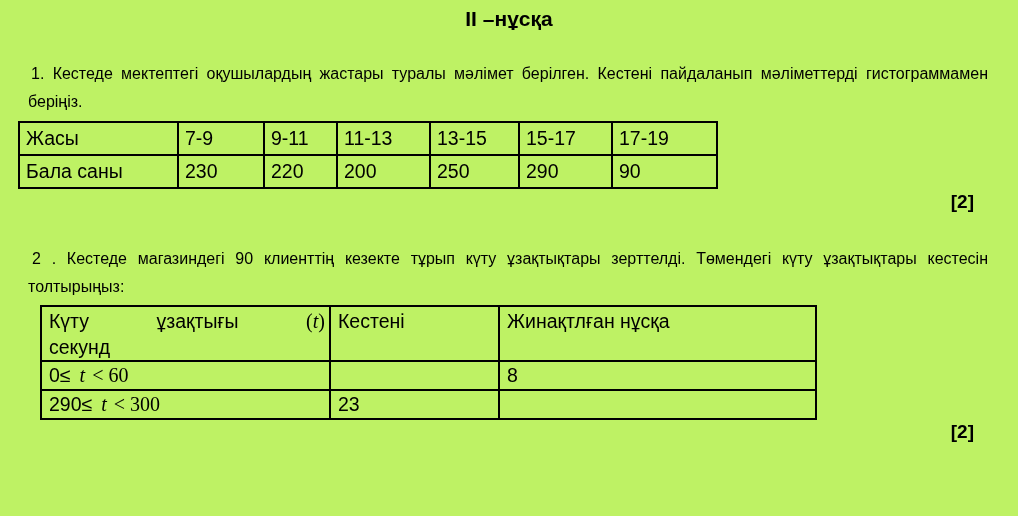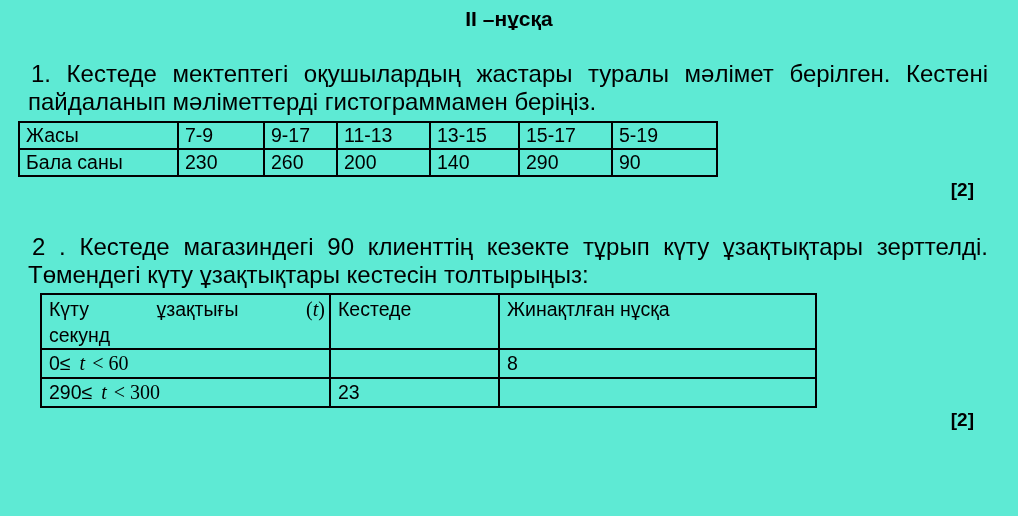--- a/index.html
+++ b/index.html
@@ -1,43 +1,43 @@
 <!DOCTYPE html>
 <html><head>
 <meta charset="utf-8">
 <style>
   * { margin:0; padding:0; box-sizing:border-box; }
   html,body { background:#ffffff; }
   .page {
     position:relative;
     width:1018px; height:516px;
-    background:#5eead4;
+    background:#bef264;
     color:#000000;
     font-family:"Liberation Sans","DejaVu Sans",sans-serif;
     overflow:hidden;
   }
   .doc-title {
     padding-top:7px;
     text-align:center;
     font-weight:700;
     font-size:21px;
     line-height:24px;
   }
   .para {
     margin:29px 30px 0 28px;
-    font-size:24px;
+    font-size:16px;
     line-height:28px;
     text-align:justify;
   }
   .para-q1 { text-indent:3px; }
   .para-q2 { margin-top:32px; text-indent:4px; }
   table { border-collapse:collapse; table-layout:fixed; }
   td { border:2px solid #000; font-size:19.5px; overflow:hidden; white-space:nowrap; }
   .t1 { margin:5px 0 0 18px; width:698px; }
-  .t1 td { height:27px; line-height:25px; padding:0 4px 0 6px; vertical-align:middle; }
+  .t1 td { height:33px; line-height:25px; padding:0 4px 0 6px; vertical-align:middle; }
   .marks-line {
     margin-top:2px;
     padding-right:44px;
     text-align:right;
     font-weight:700;
     font-size:19px;
     line-height:22px;
   }
   .t2 { margin:4px 0 0 40px; width:775px; }
   .t2 td { padding:0 4px 0 7px; }
@@ -71,32 +71,32 @@
         <col style="width:73px">
       <col style="width:93px">
         <col style="width:89px">
         <col style="width:93px">
         <col style="width:105px">
     </colgroup>
     <tbody>
         <tr>
       <td>Жасы</td>
       <td>7-9</td>
-      <td>9-17</td>
+      <td>9-11</td>
       <td>11-13</td>
       <td>13-15</td>
       <td>15-17</td>
-      <td>5-19</td>
+      <td>17-19</td>
     </tr>
     <tr>
       <td>Бала саны</td>
       <td>230</td>
-      <td>260</td>
+      <td>220</td>
       <td>200</td>
-      <td>140</td>
+      <td>250</td>
       <td>290</td>
       <td>90</td>
     </tr>
   </tbody>
     </table>
 
   <div class="marks-line">[2]</div>
 
   <div class="para para-q2">2 . Кестеде магазиндегі 90 клиенттің кезекте тұрып күту ұзақтықтары зерттелді. Төмендегі күту ұзақтықтары кестесін толтырыңыз:</div>
 
@@ -109,21 +109,21 @@
     <tbody>
         <tr class="hdr">
       <td>
         <div class="jline">
           <span>Күту</span>
           <span>ұзақтығы</span>
           <span><span class="mser">(</span><span class="mvar">t</span><span class="mser">)</span></span>
         </div>
         <div>секунд</div>
       </td>
-      <td>Кестеде</td>
+      <td>Кестені</td>
       <td>Жинақтлған нұсқа</td>
     </tr>
     <tr class="row">
       <td><span>0≤</span><span class="mvar sp">t</span><span class="mser">&lt; 60</span></td>
       <td></td>
       <td>8</td>
     </tr>
     <tr class="row">
       <td><span>290≤</span><span class="mvar sp">t</span><span class="mser">&lt; 300</span></td>
       <td>23</td>

